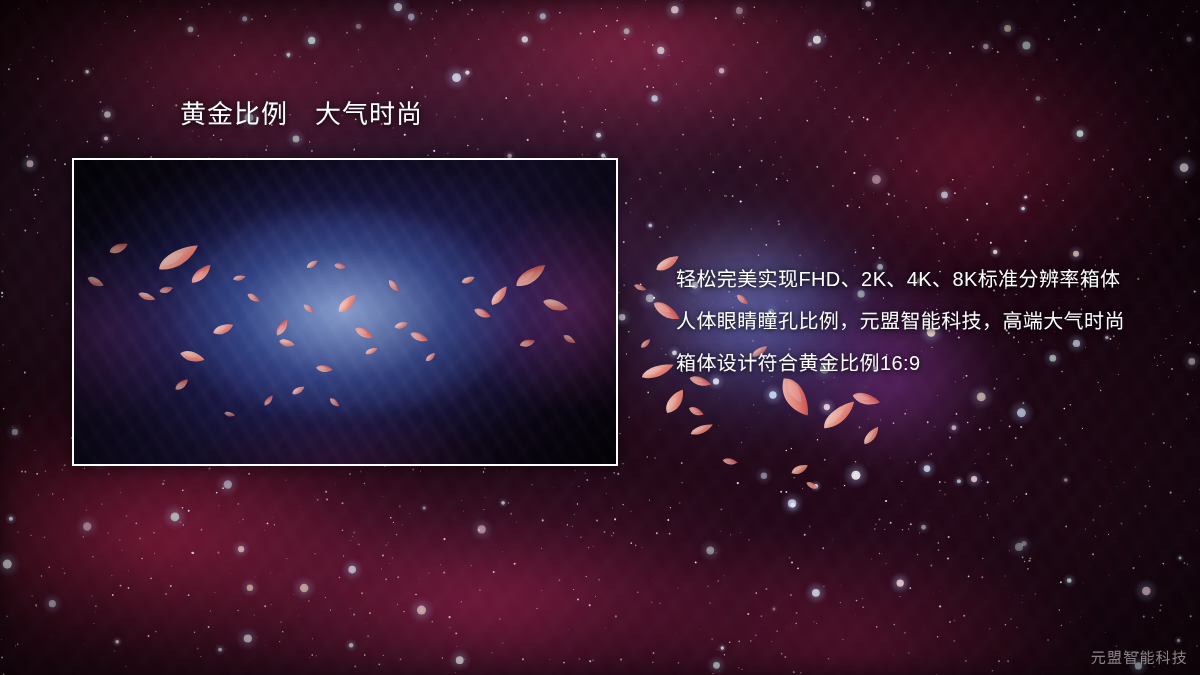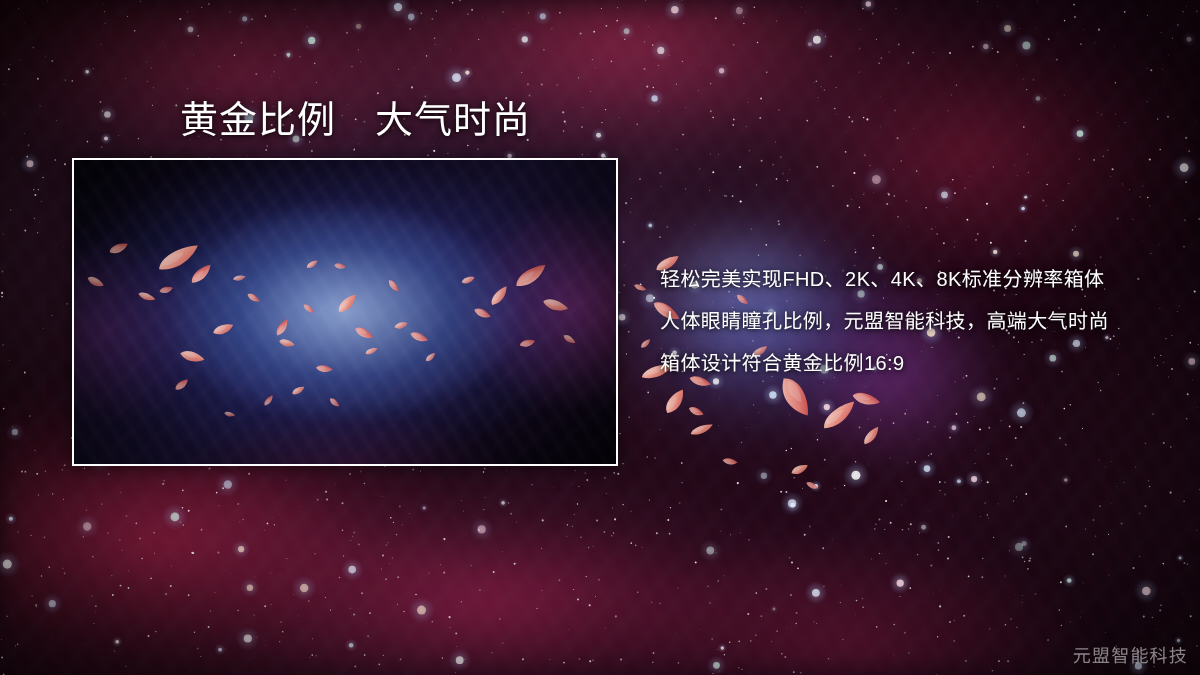--- a/index.html
+++ b/index.html
@@ -123,48 +123,49 @@
   .photo-vignette {
     position: absolute; inset: 0;
     background: radial-gradient(ellipse 70% 72% at 50% 50%, rgba(0,0,0,0) 42%, rgba(0,0,0,0.62) 100%);
   }
 
   
   #headline {
     position: absolute;
     left: 180px;
     top: 101px;
-    font-size: 38px;
+    font-size: 26px;
     line-height: 1;
     color: #ffffff;
     letter-spacing: 1px;
     white-space: pre;
     text-shadow: 0 1px 5px rgba(0,0,0,0.75), 0 0 14px rgba(0,0,0,0.5);
   }
 
   #body-copy {
     position: absolute;
     left: 660px;
     top: 258px;
     width: 500px;
   }
   #body-copy .line {
     font-size: 20px;
     line-height: 42px;
     color: #ffffff;
     letter-spacing: 0.4px;
     white-space: nowrap;
     text-shadow: 0 1px 4px rgba(0,0,0,0.8), 0 0 12px rgba(0,0,0,0.55);
+    margin-left: 16px;
   }
 
   #watermark {
     position: absolute;
     right: 12px;
     bottom: 8px;
-    font-size: 18px;
+    font-size: 15px;
     color: rgba(168,162,166,0.80);
     letter-spacing: 1.2px;
     white-space: nowrap;
   }
 </style>
 </head>
 <body>
 
 <div id="slide">
 

